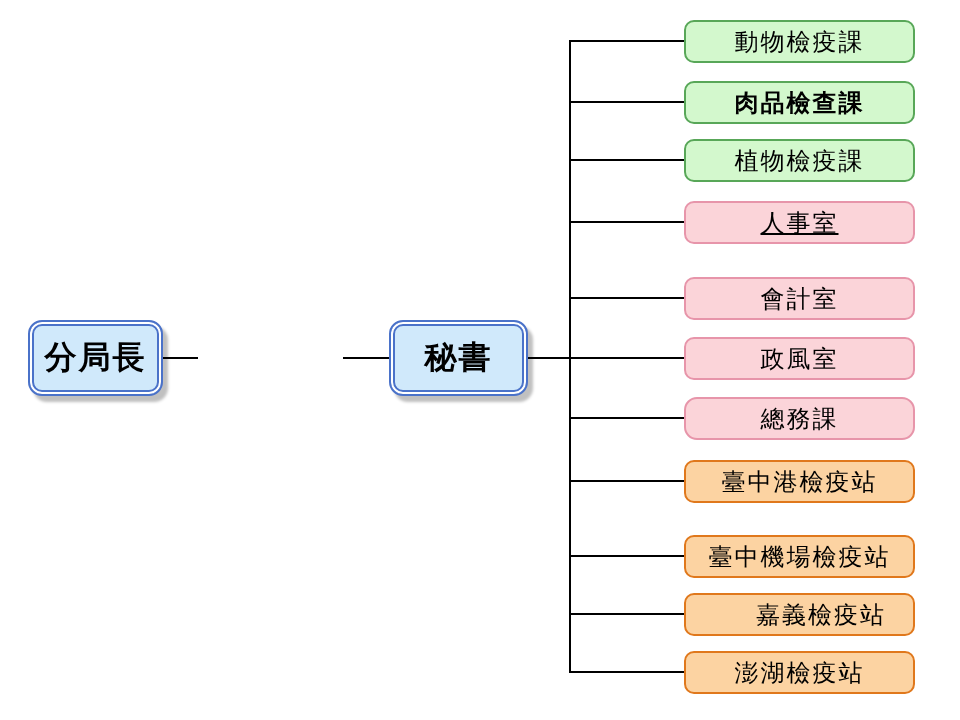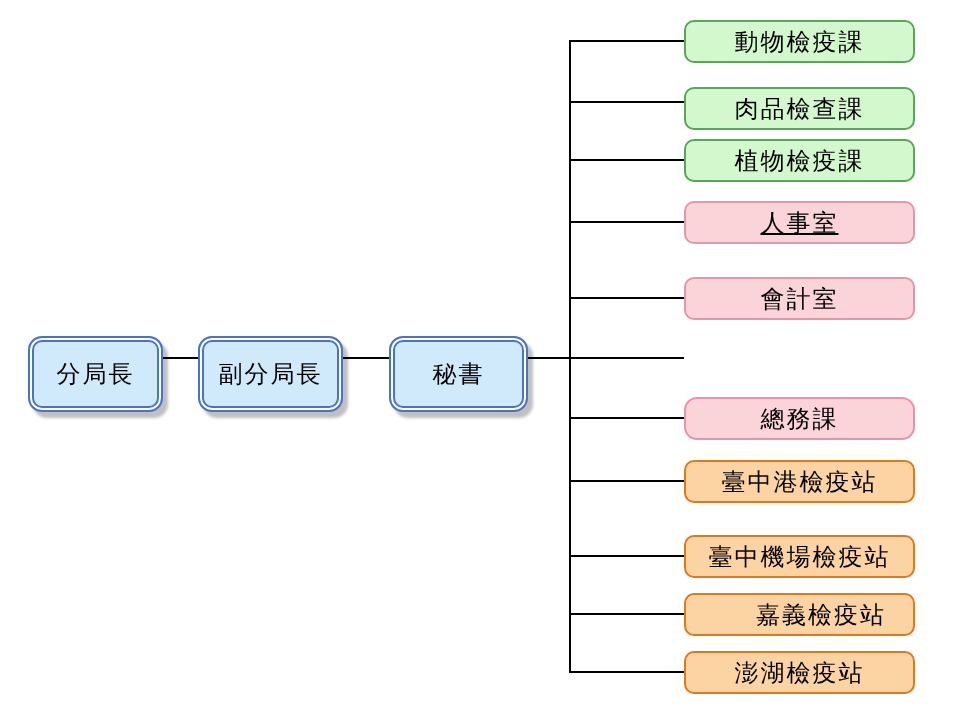--- a/index.html
+++ b/index.html
@@ -43,46 +43,46 @@
     background: var(--office-fill, #fbd4d9);
     border-color: var(--office-border, #e795aa);
   }
   .node.station {
     background: var(--station-fill, #fcd3a2);
     border-color: var(--station-border, #e0781c);
   }
   
   .leader {
     position: absolute;
-    top: 336px;
+    top: 320px;
     height: 76px;
     box-sizing: border-box;
     border-radius: 14px;
     border: 2px solid var(--leader-border, #4a72c9);
     background: var(--leader-fill, #d0e9fb);
     background-clip: padding-box;
     box-shadow:
       inset 0 0 0 2px #ffffff,
       inset 0 0 0 4px var(--leader-border, #4a72c9),
       5px 6px 3px var(--shadow, #c0c0c0);
     display: flex;
     align-items: center;
     justify-content: center;
-    font-size: 24px;
+    font-size: 32px;
     letter-spacing: 2px;
     white-space: nowrap;
+    font-weight: bold;
   }
 </style>
 </head>
 <body>
 
 <div id="canvas">
 
   <div class="leader" style="left:28px;  width:135px;">分局長</div>
-  <div class="leader" style="left:198px; width:145px;">副分局長</div>
   <div class="leader" style="left:389px; width:139px;">秘書</div>
 
   <div class="line h" style="left:163px; top:357px; width:35px;"></div>
   <div class="line h" style="left:343px; top:357px; width:46px;"></div>
   <div class="line h" style="left:528px; top:357px; width:43px;"></div>
 
   <div class="line v" style="left:569px; top:40px; height:633px;"></div>
 
   <div class="line h" style="left:569px; top:40px;  width:115px;"></div>
   <div class="line h" style="left:569px; top:101px; width:115px;"></div>
@@ -90,23 +90,24 @@
   <div class="line h" style="left:569px; top:221px; width:115px;"></div>
   <div class="line h" style="left:569px; top:297px; width:115px;"></div>
   <div class="line h" style="left:569px; top:357px; width:115px;"></div>
   <div class="line h" style="left:569px; top:417px; width:115px;"></div>
   <div class="line h" style="left:569px; top:480px; width:115px;"></div>
   <div class="line h" style="left:569px; top:555px; width:115px;"></div>
   <div class="line h" style="left:569px; top:613px; width:115px;"></div>
   <div class="line h" style="left:569px; top:671px; width:115px;"></div>
 
   <div class="node section" style="top:20px;">動物檢疫課</div>
-  <div class="node section" style="top:87px;">肉品檢查課</div>
+  <div class="node section" style="top:81px;font-weight:bold;">肉品檢查課</div>
   <div class="node section" style="top:139px;">植物檢疫課</div>
   <div class="node office" style="top:201px;text-decoration:underline;">人事室</div>
   <div class="node office" style="top:277px;">會計室</div>
+  <div class="node office" style="top:337px;">政風室</div>
   <div class="node office" style="top:397px;border-radius:13px;">總務課</div>
   <div class="node station" style="top:460px;">臺中港檢疫站</div>
   <div class="node station" style="top:535px;">臺中機場檢疫站</div>
   <div class="node station" style="top:593px;padding-left:43px;">嘉義檢疫站</div>
   <div class="node station" style="top:651px;">澎湖檢疫站</div>
 
 </div>
 
 </body></html>

